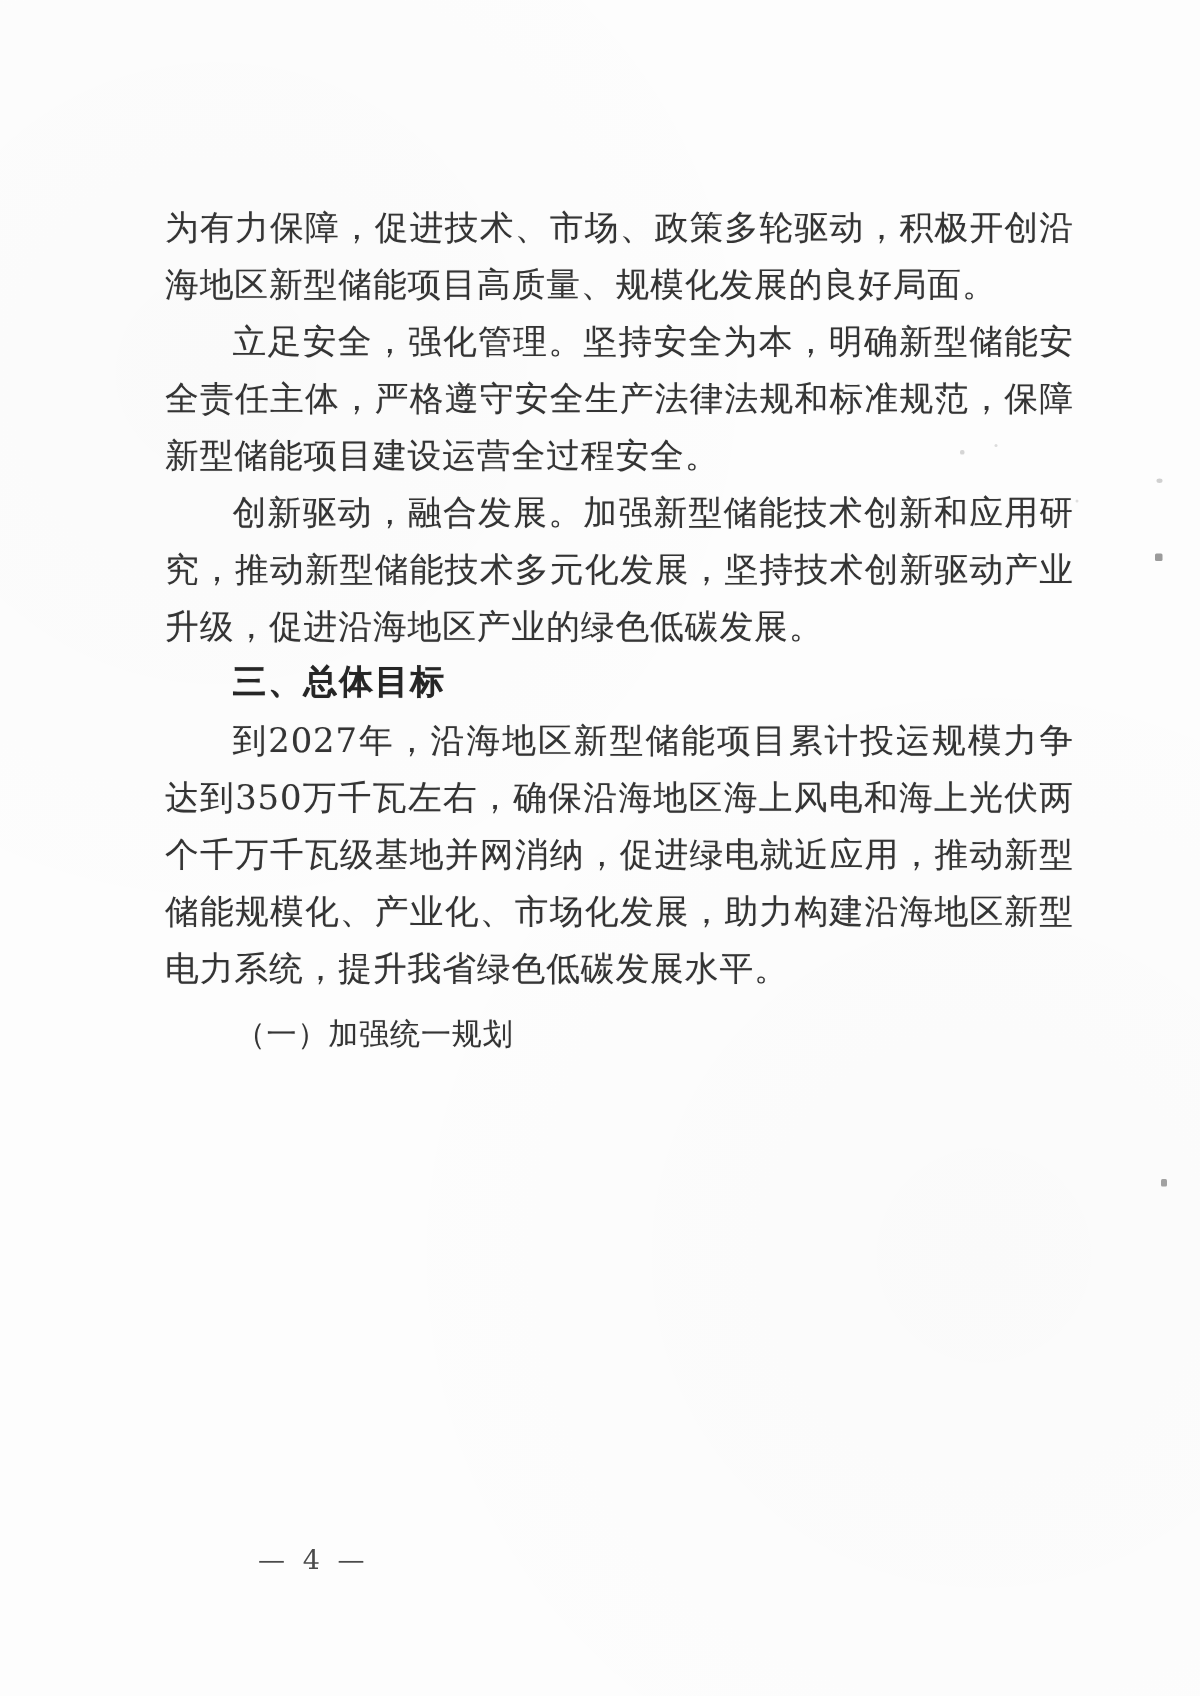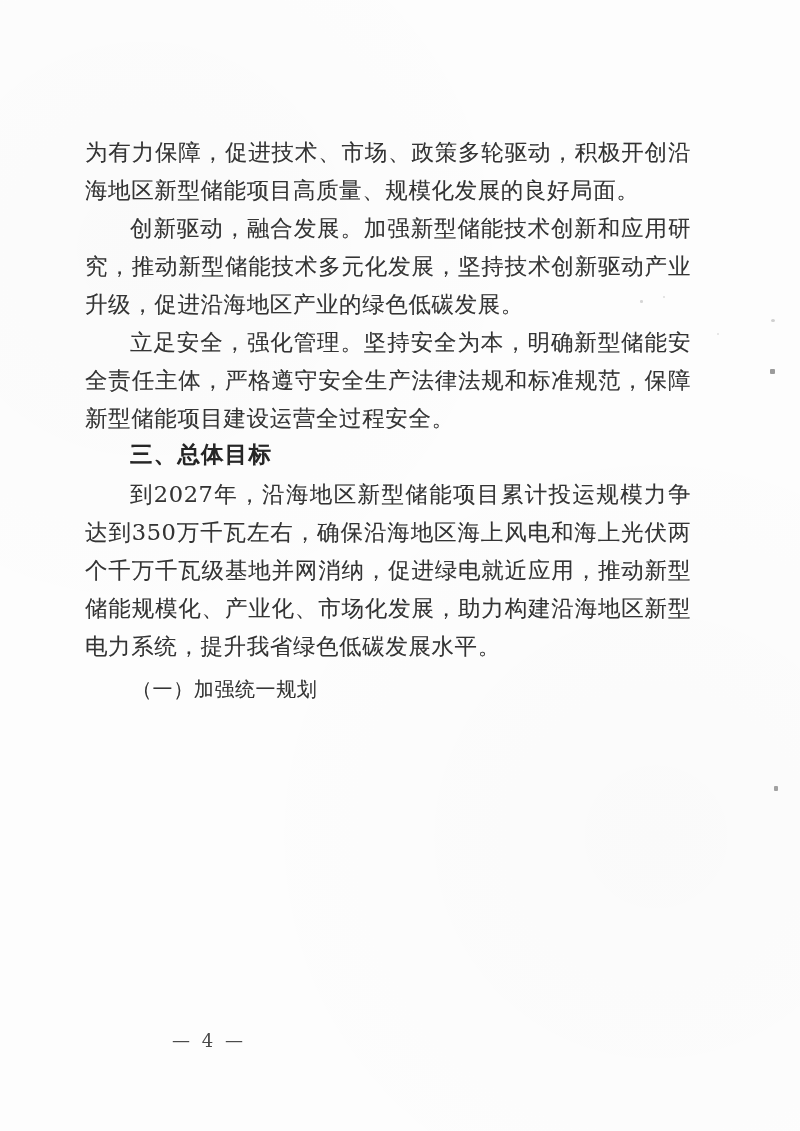--- a/index.html
+++ b/index.html
@@ -19,21 +19,21 @@
     color: #2b2b2b;
     
     background-image:
       radial-gradient(circle at 18% 22%, rgba(0,0,0,0.012) 0%, rgba(0,0,0,0) 38%),
       radial-gradient(circle at 82% 74%, rgba(0,0,0,0.010) 0%, rgba(0,0,0,0) 42%);
   }
 
   
   .body-col {
     position: absolute;
-    left: 85px;
+    left: 110px;
     top: 133px;
     width: 606px;
   }
 
   .para {
     margin: 0;
     font-size: 22.5px;
     line-height: 38px;
     letter-spacing: 0.6px;
     text-align: justify;
@@ -104,23 +104,23 @@
 </style>
 </head>
 <body>
 
 <div class="page">
 
   <div class="body-col">
 
     <p class="para noindent">为有力保障，促进技术、市场、政策多轮驱动，积极开创沿海地区新型储能项目高质量、规模化发展的良好局面。</p>
 
+    <p class="para indent">立足安全，强化管理。坚持安全为本，明确新型储能安全责任主体，严格遵守安全生产法律法规和标准规范，保障新型储能项目建设运营全过程安全。</p>
+
     <p class="para indent">创新驱动，融合发展。加强新型储能技术创新和应用研究，推动新型储能技术多元化发展，坚持技术创新驱动产业升级，促进沿海地区产业的绿色低碳发展。</p>
-
-    <p class="para indent">立足安全，强化管理。坚持安全为本，明确新型储能安全责任主体，严格遵守安全生产法律法规和标准规范，保障新型储能项目建设运营全过程安全。</p>
 
     <h2 class="heading">三、总体目标</h2>
 
 
     <p class="para indent">到2027年，沿海地区新型储能项目累计投运规模力争达到350万千瓦左右，确保沿海地区海上风电和海上光伏两个千万千瓦级基地并网消纳，促进绿电就近应用，推动新型储能规模化、产业化、市场化发展，助力构建沿海地区新型电力系统，提升我省绿色低碳发展水平。</p>
 
 
     <h3 class="subheading">（一）加强统一规划</h3>
 
 

